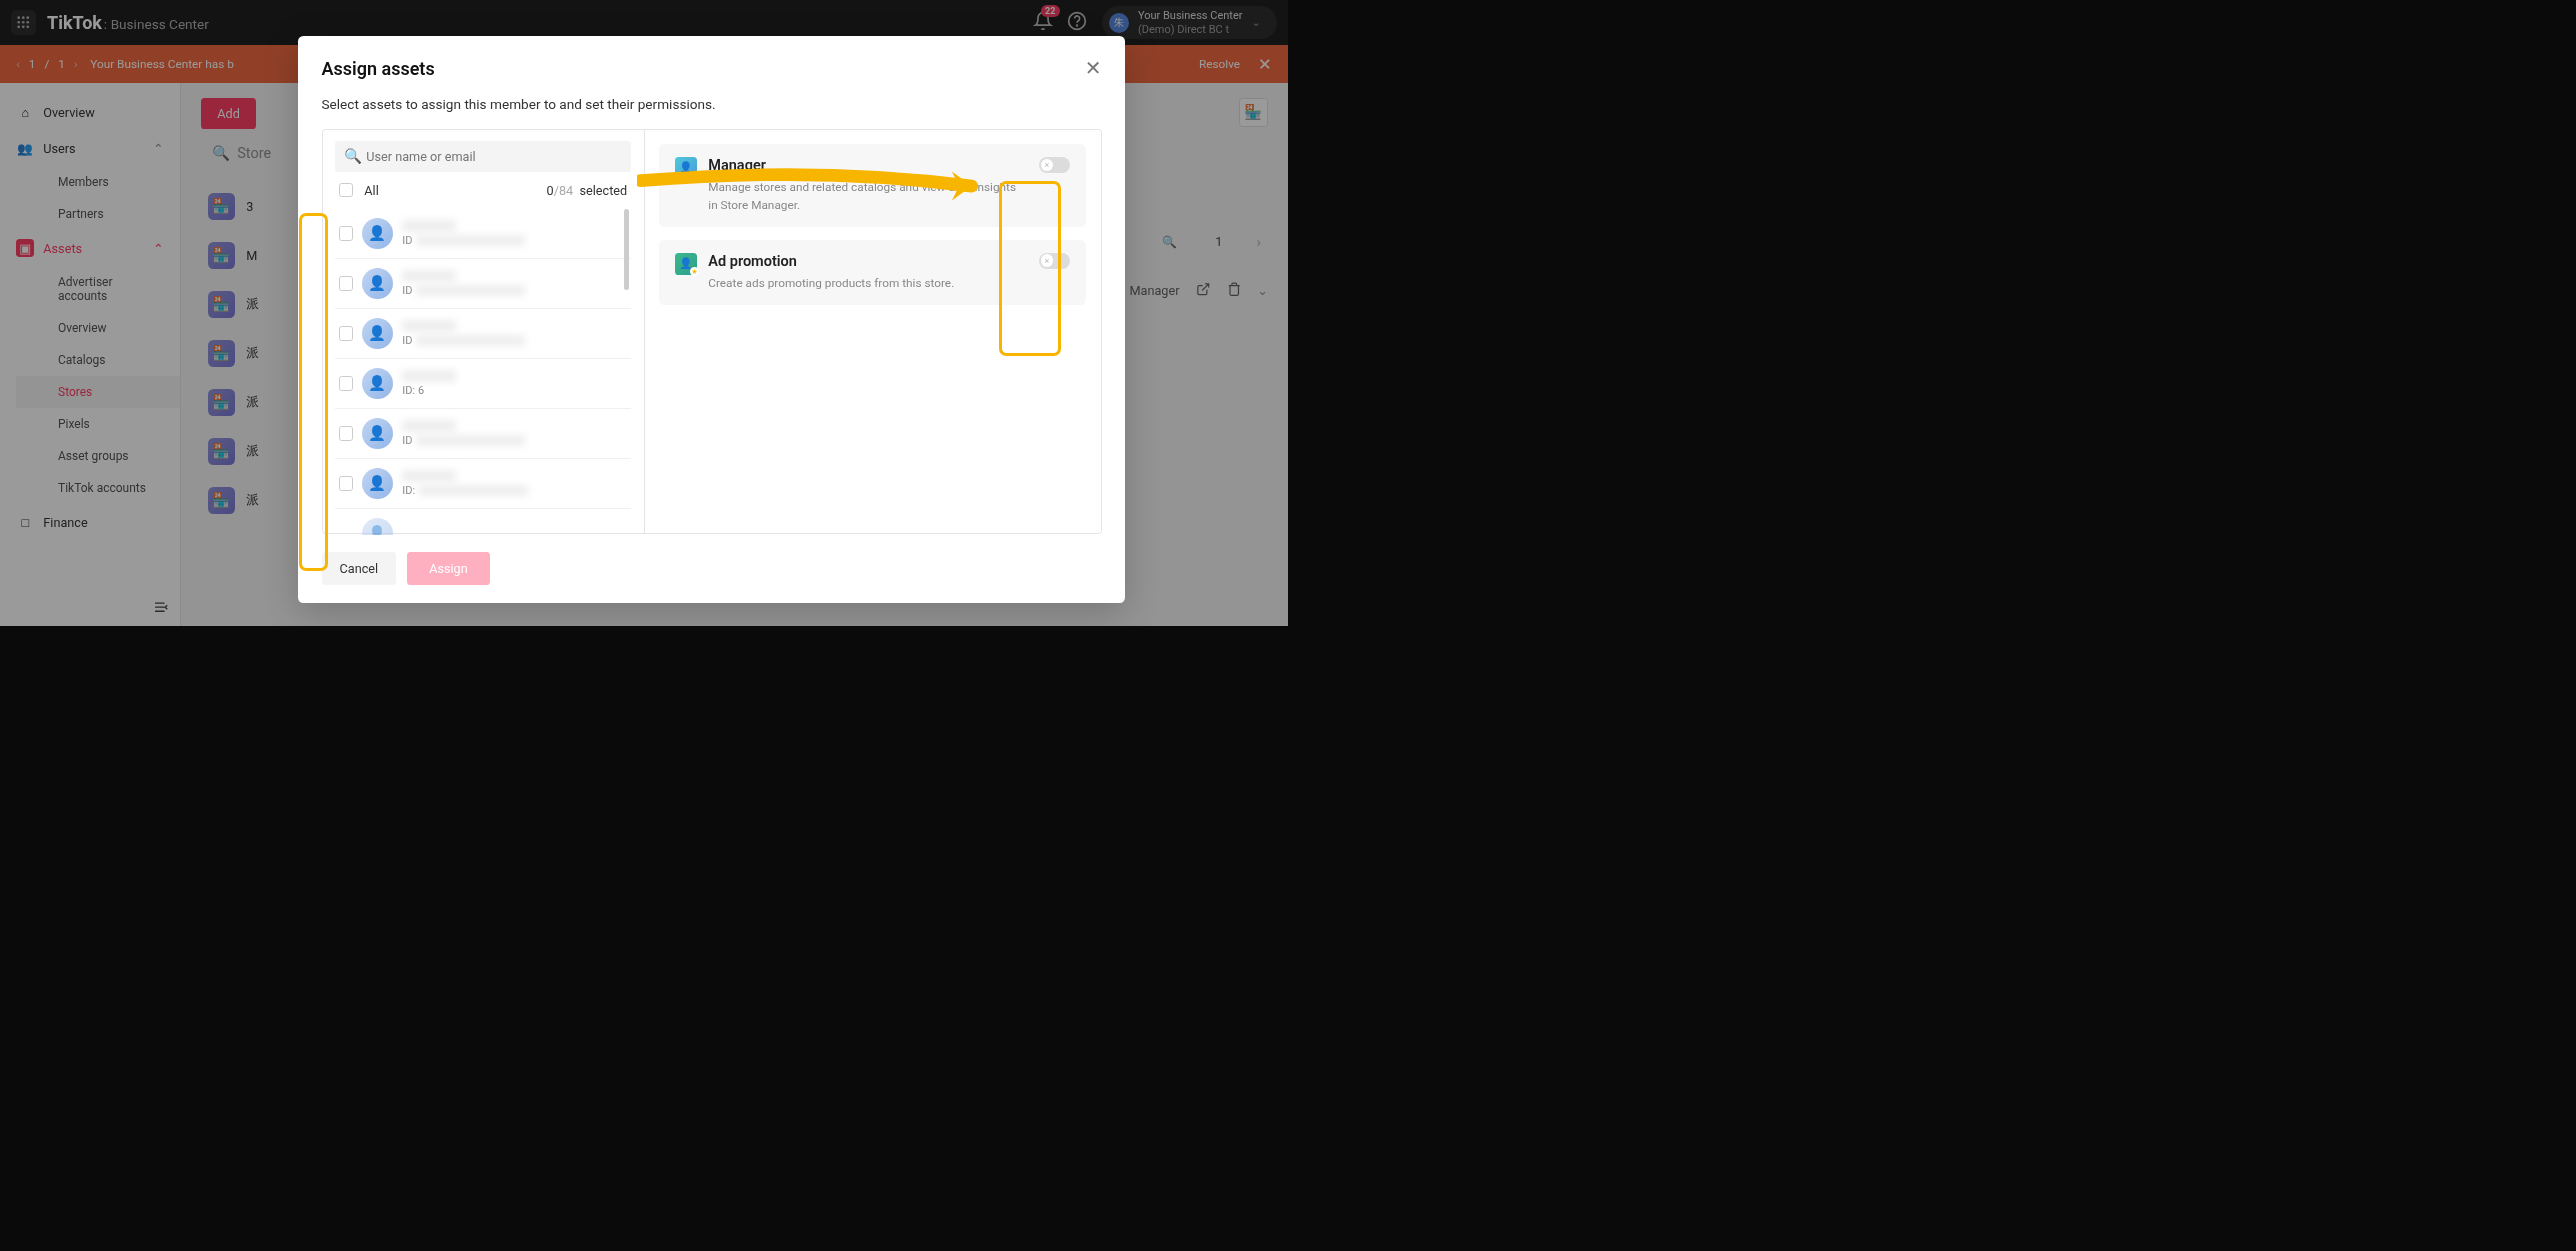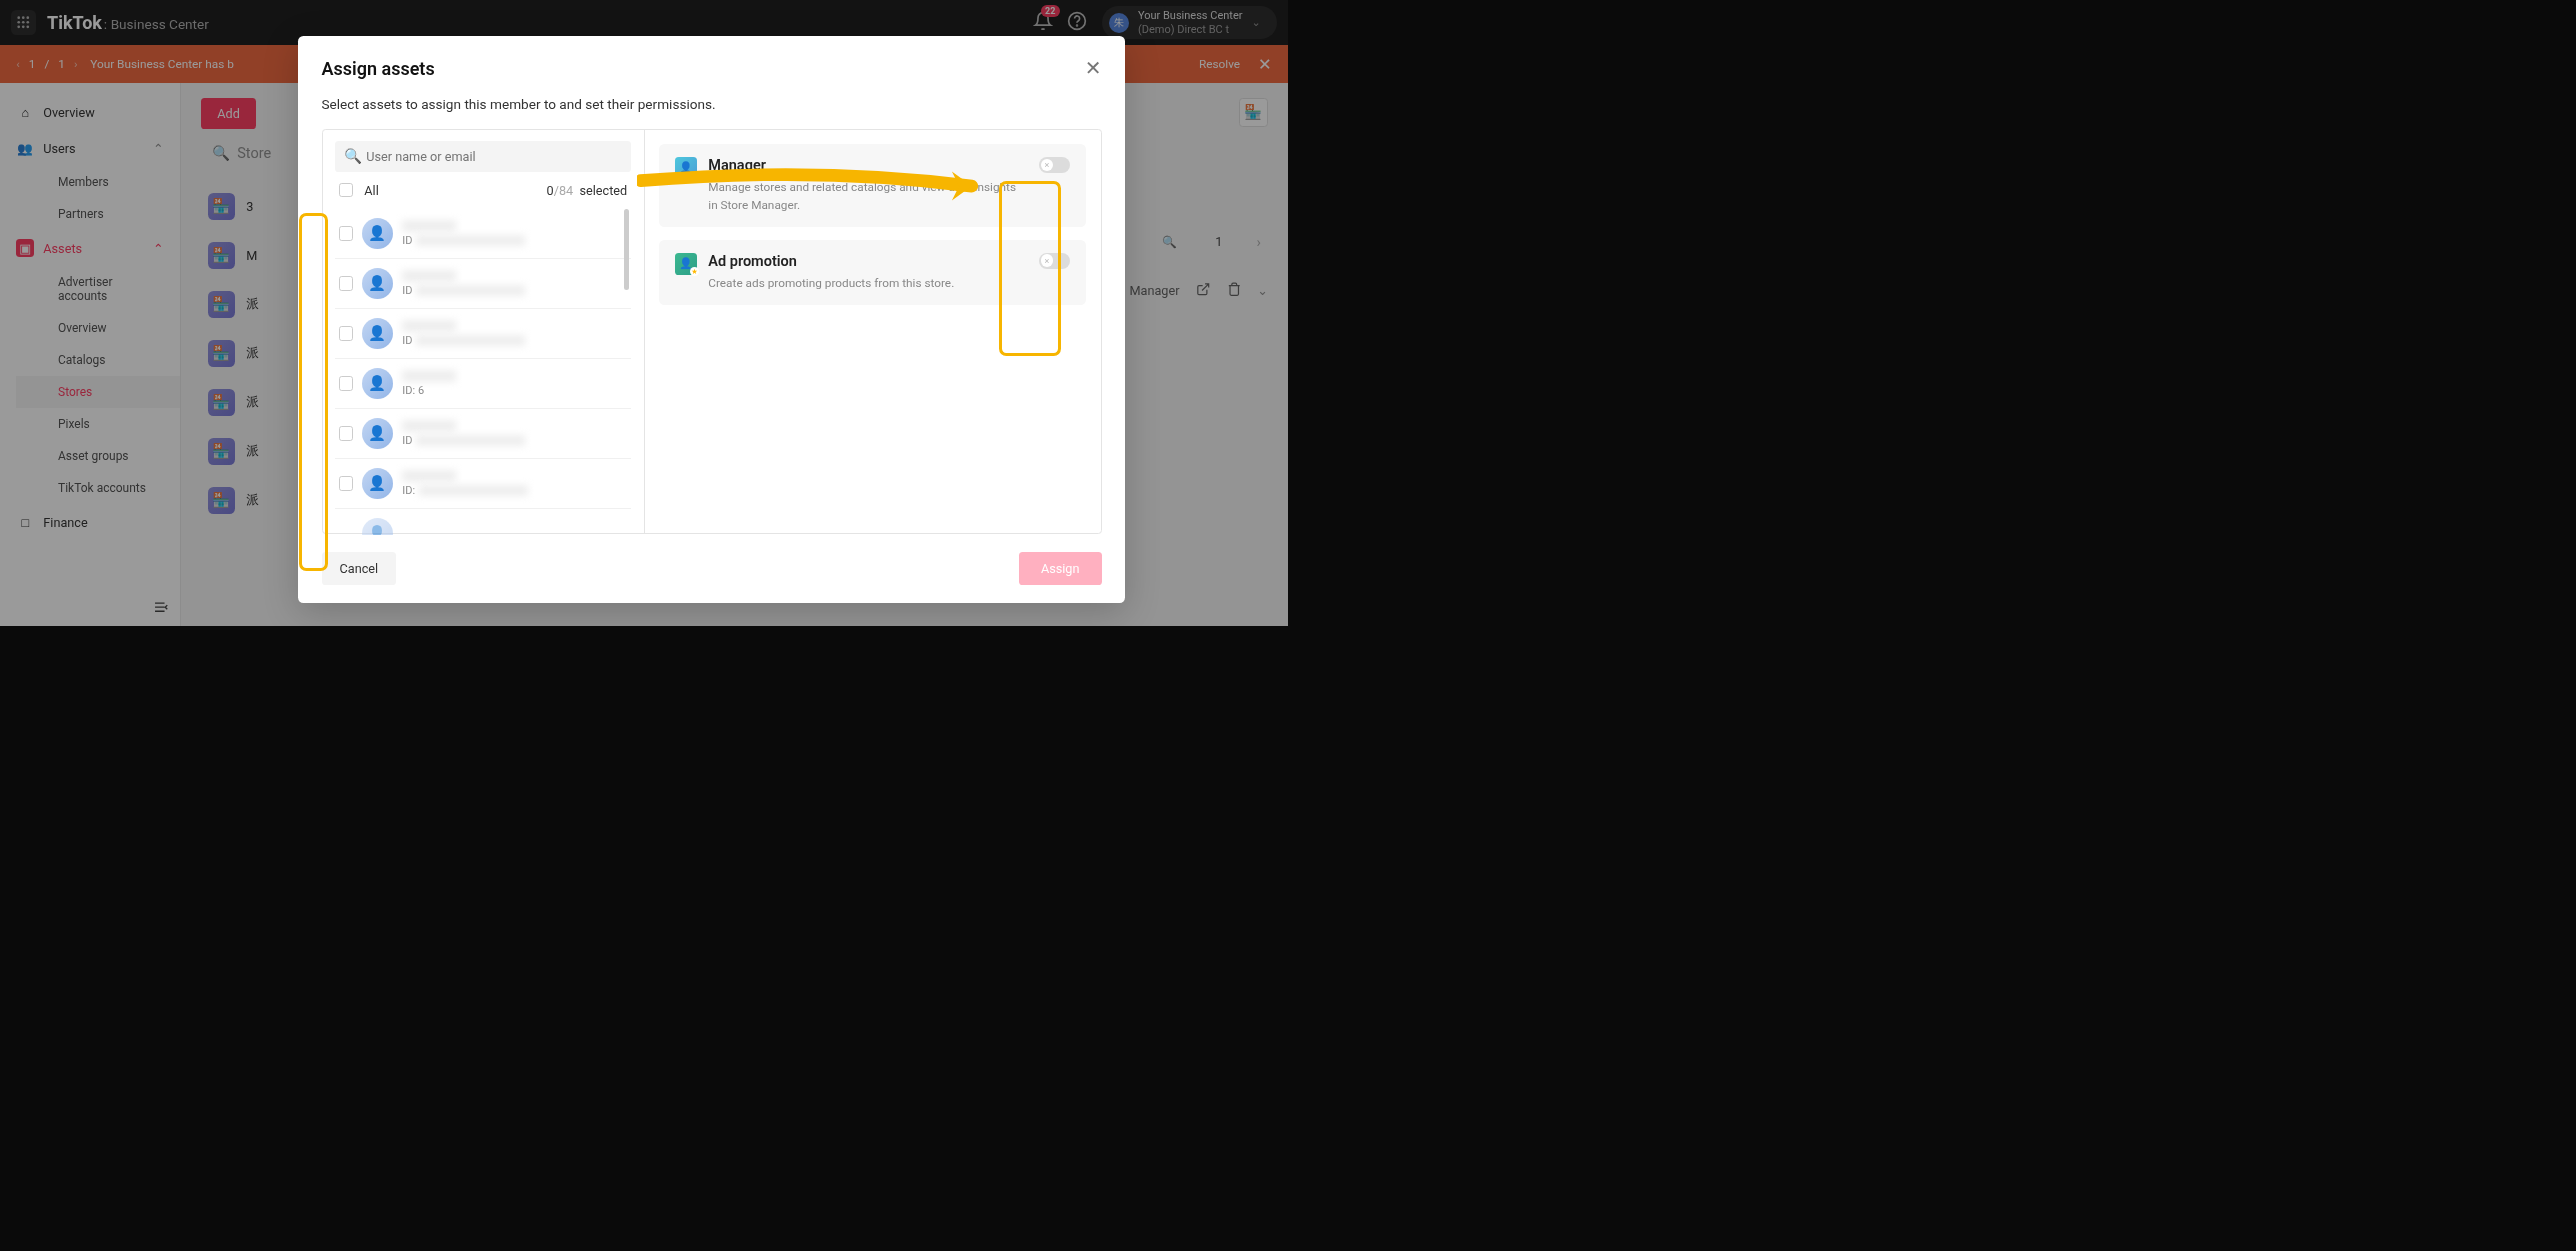--- a/index.html
+++ b/index.html
@@ -496,21 +496,21 @@
       background: #fff;
       border-radius: 50%;
       color: #bbb;
       font-size: 9px;
       display: flex;
       align-items: center;
       justify-content: center;
     }
     .modal-footer {
       display: flex;
-      justify-content: space-between;
+      justify-content: flex-start;
       gap: 11px;
       margin-top: 18px;
     }
     .btn-cancel {
       background: #f4f4f4;
       border: none;
       padding: 9px 18px;
       border-radius: 3.6px;
       font-size: 12.7px;
       color: #333;

